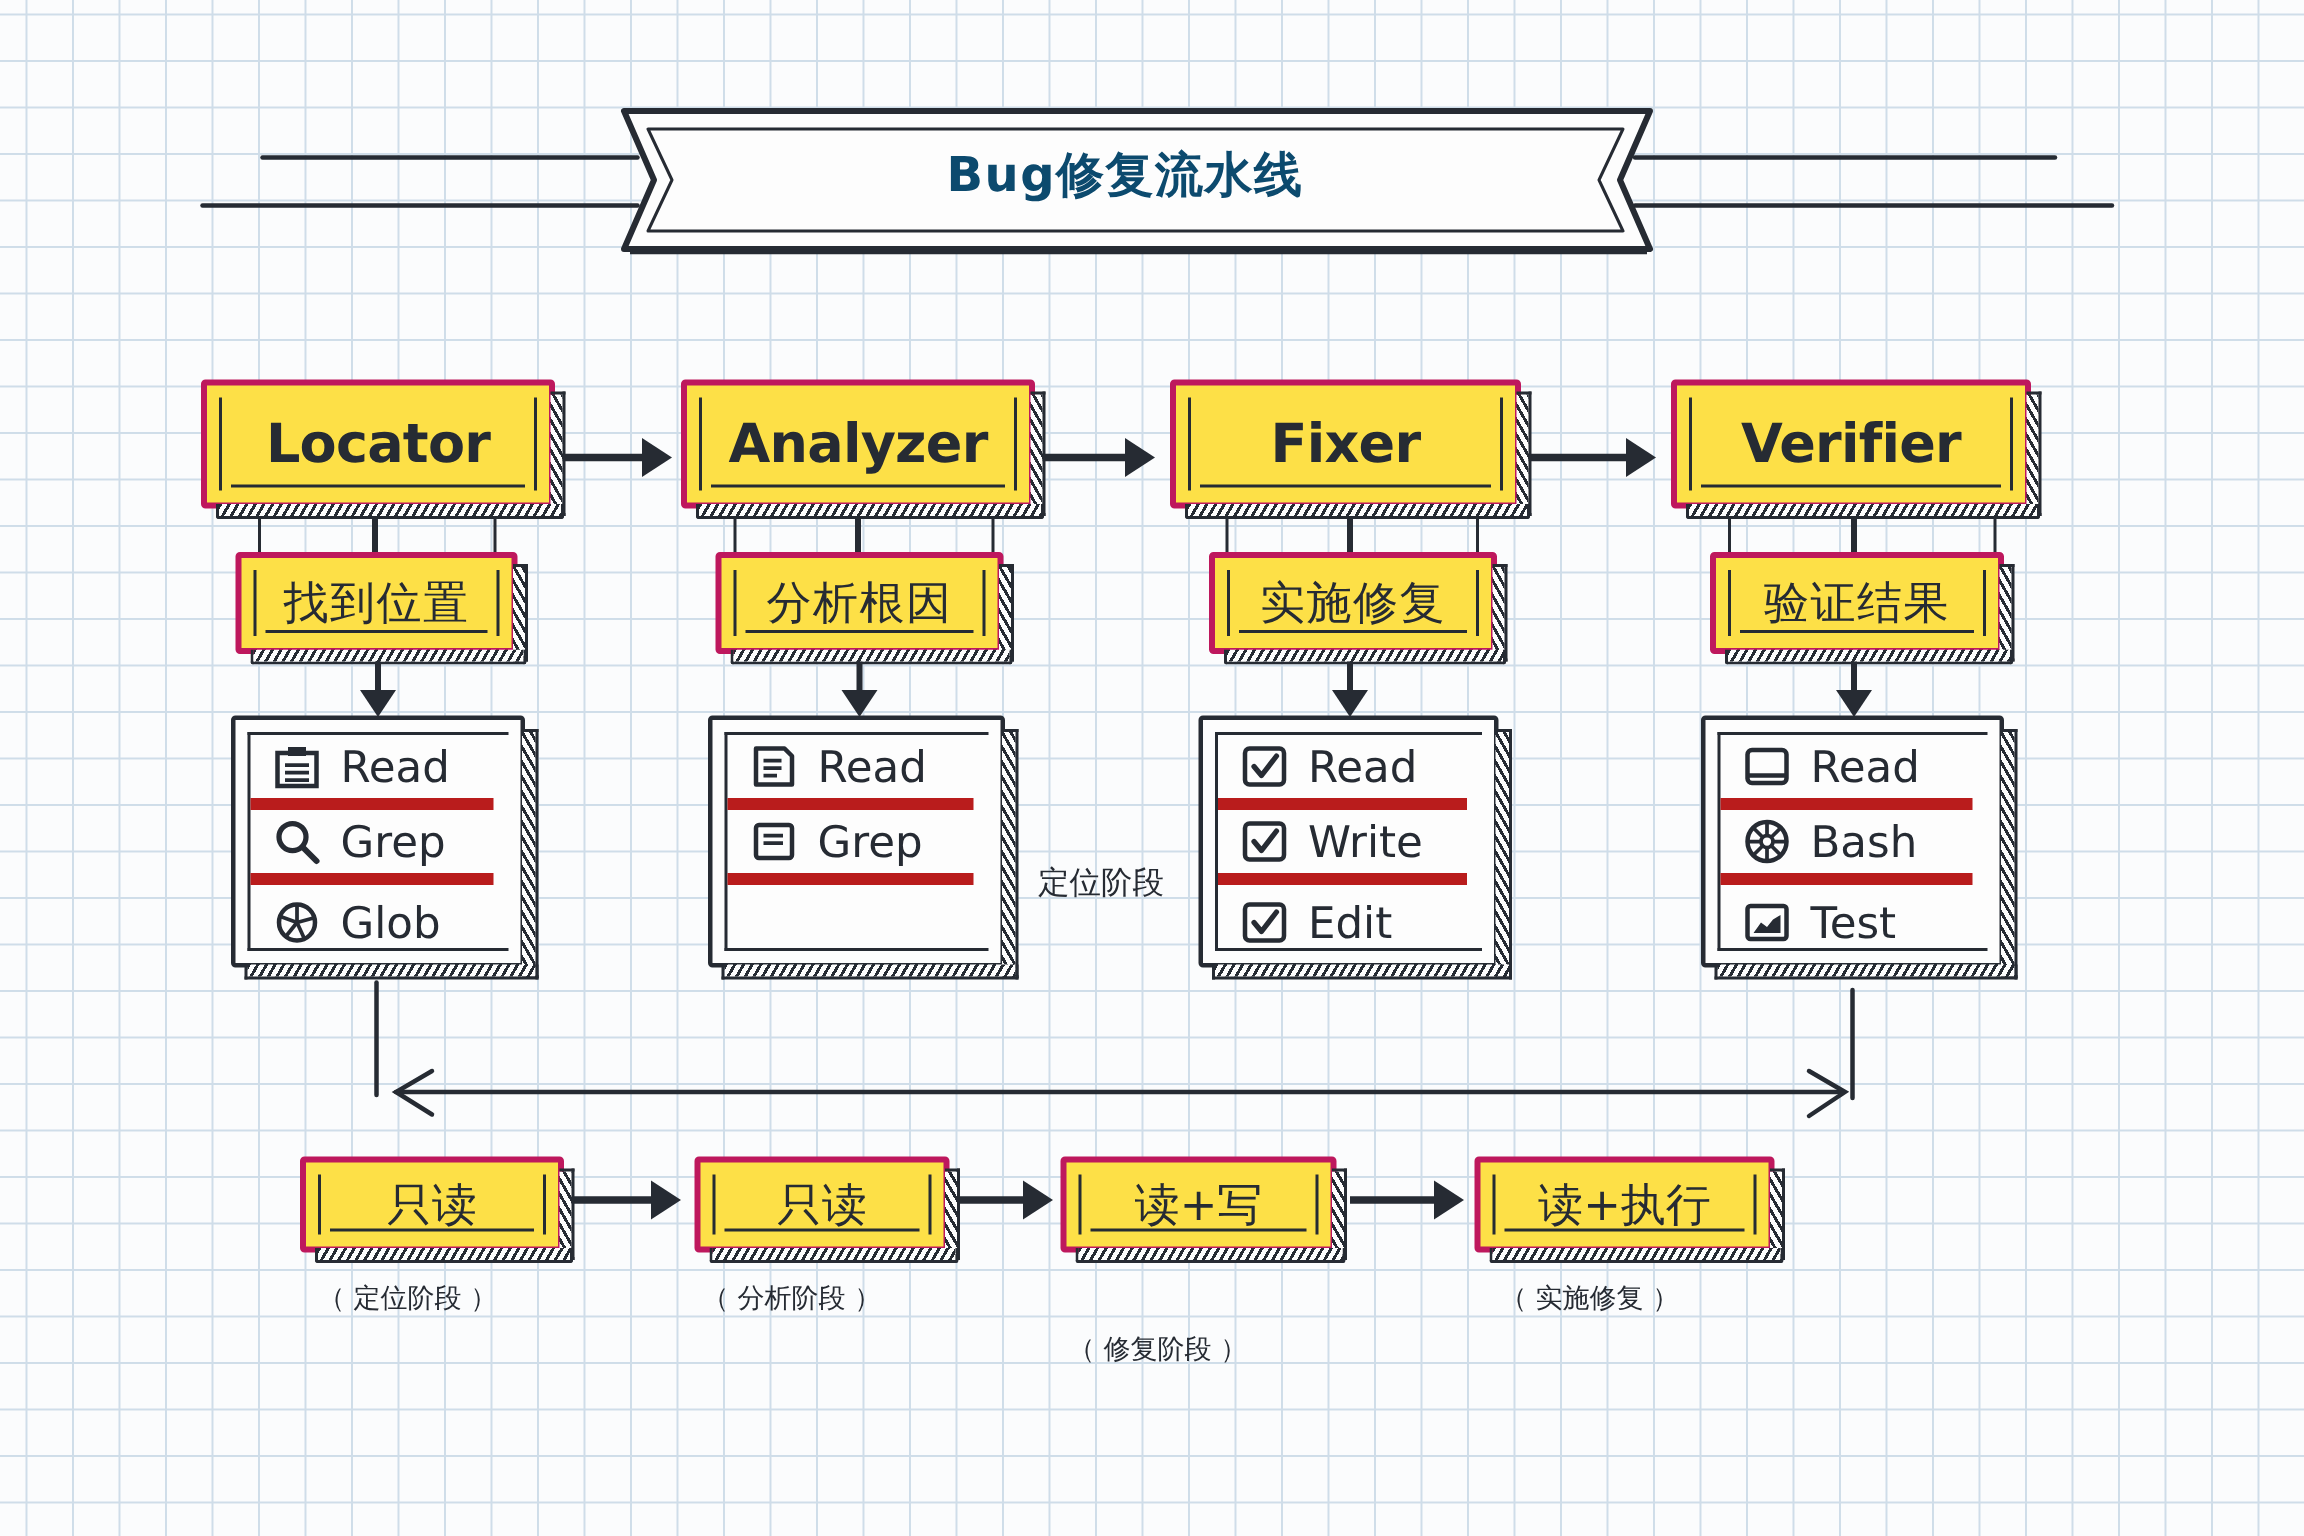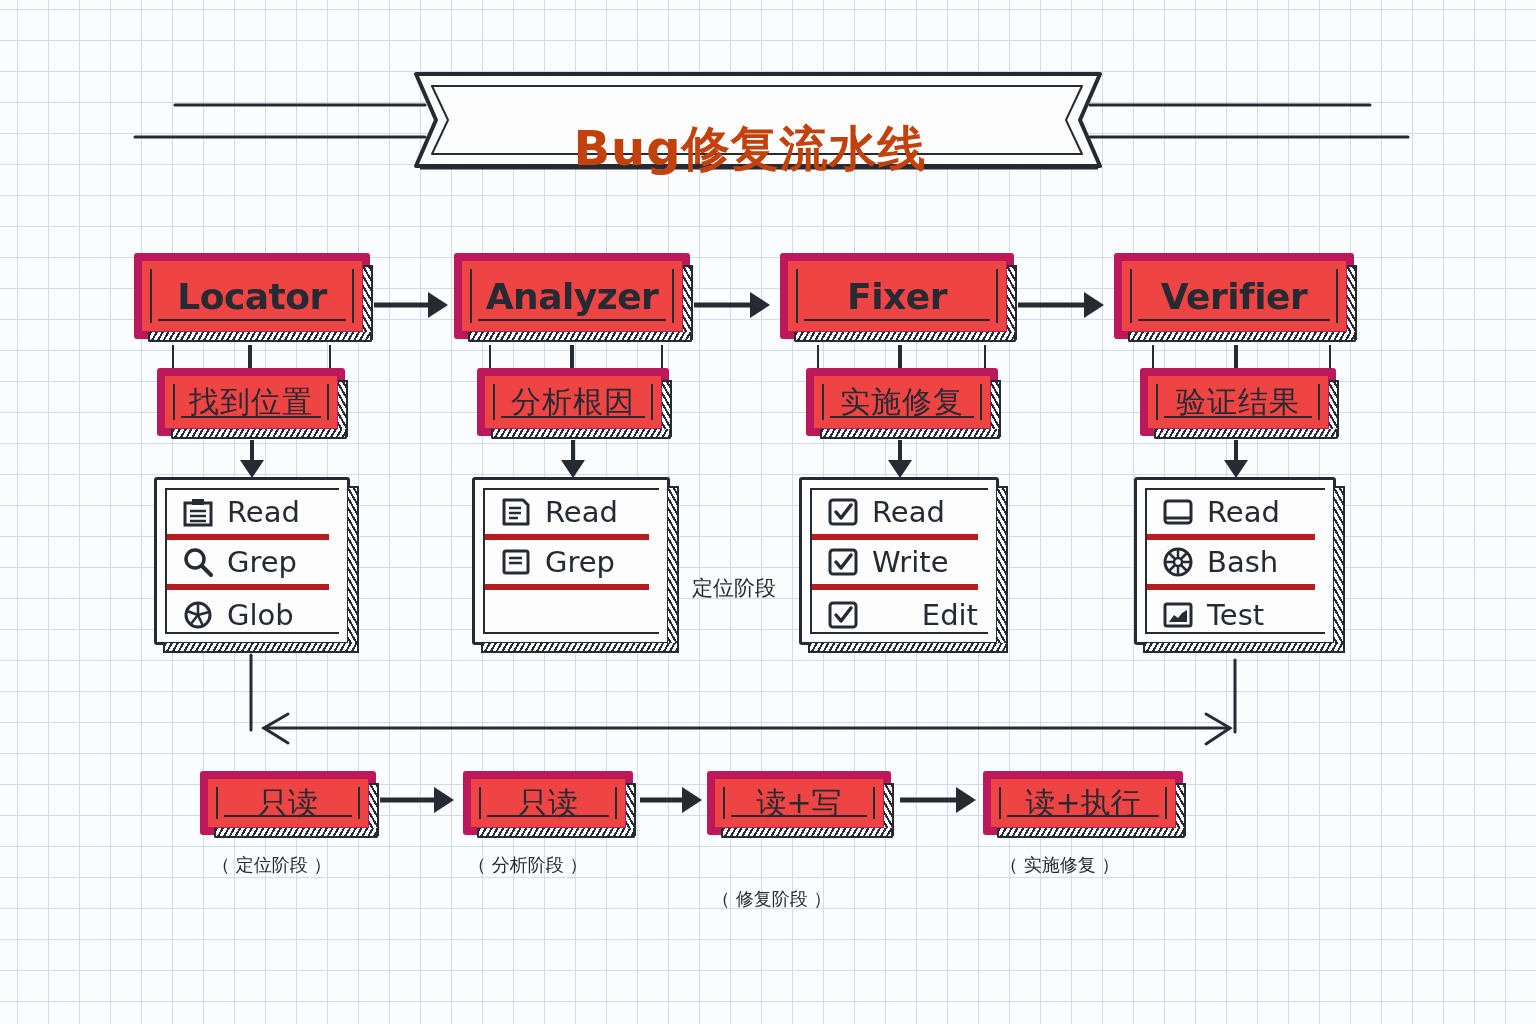--- a/index.html
+++ b/index.html
@@ -14,27 +14,27 @@
     font-family: "DejaVu Sans", sans-serif;
     color: #262b33;
   }
   svg.lines { position: absolute; left: 0; top: 0; width: 1536px; height: 1024px; pointer-events: none; }
   .abs { position: absolute; }
 
   
   .title-text {
     position: absolute; left: 440px; top: 82px; width: 620px; height: 70px;
     display: flex; align-items: center; justify-content: center;
-    font-size: 48px; font-weight: bold; letter-spacing: 1px; color: #c2410c; margin-top: 32px;
+    font-size: 32px; font-weight: bold; letter-spacing: 1px; color: #0c4a6e;
   }
 
   
   .box {
-    position: absolute; background: #ef4444;
-    border: 8px solid #be185d; border-radius: 3px;
+    position: absolute; background: #fde047;
+    border: 4px solid #be185d; border-radius: 3px;
     box-sizing: border-box;
   }
   .box::after {
     content: ""; position: absolute; left: 6px; right: -10px; bottom: -11px; height: 8px;
     background: repeating-linear-gradient(120deg, #262b33 0 2px, #fdfdfd 2px 5px);
     border: 2px solid #262b33; border-top: none; border-radius: 0 0 2px 2px;
   }
   .box::before {
     content: ""; position: absolute; right: -11px; top: 4px; bottom: -9px; width: 8px;
     background: repeating-linear-gradient(60deg, #262b33 0 2px, #fdfdfd 2px 5px);
@@ -69,21 +69,21 @@
     background: repeating-linear-gradient(120deg, #262b33 0 2px, #fdfdfd 2px 5px);
     border: 2px solid #262b33; border-top: none;
   }
   .tools .frame {
     position: absolute; left: 8px; right: 8px; top: 8px; bottom: 8px;
     border: 2px solid #262b33; border-right: none;
   }
   .tool-row {
     position: absolute; left: 10px; right: 18px; height: 50px;
     display: flex; align-items: center; gap: 12px; padding-left: 14px;
-    border-bottom: 6px solid #b91c1c; box-sizing: border-box;
+    border-bottom: 8px solid #b91c1c; box-sizing: border-box;
     font-size: 29px; color: #262b33; font-family: "DejaVu Sans", sans-serif;
   }
   .tool-row .ico { width: 34px; height: 34px; flex: 0 0 34px; display: flex; align-items: center; justify-content: center; }
   .tool-row .ico svg { width: 34px; height: 34px; }
 
   .phase-label {
     position: absolute; font-size: 18px; color: #262b33; white-space: nowrap;
     font-family: "DejaVu Sans", sans-serif;
   }
   .side-note {
@@ -281,21 +281,21 @@
   </div>
   <div class="tool-row" style="top:60px;">
     <span class="ico">
       <svg viewBox="0 0 34 34">
           <rect x="4" y="5" width="26" height="24" rx="3" fill="none" stroke="#262b33" stroke-width="3"></rect>
           <polyline points="10,17 15,23 25,10" fill="none" stroke="#262b33" stroke-width="3.5" stroke-linecap="round" stroke-linejoin="round"></polyline>
         </svg>
     </span>
     <span>Write</span>
   </div>
-  <div class="tool-row" style="top:110px; border-bottom:none;justify-content:space-between;">
+  <div class="tool-row" style="top:110px; border-bottom:none;">
     <span class="ico">
       <svg viewBox="0 0 34 34">
           <rect x="4" y="5" width="26" height="24" rx="3" fill="none" stroke="#262b33" stroke-width="3"></rect>
           <polyline points="10,17 15,23 25,10" fill="none" stroke="#262b33" stroke-width="3.5" stroke-linecap="round" stroke-linejoin="round"></polyline>
         </svg>
     </span>
     <span>Edit</span>
   </div>
 </div>
 

